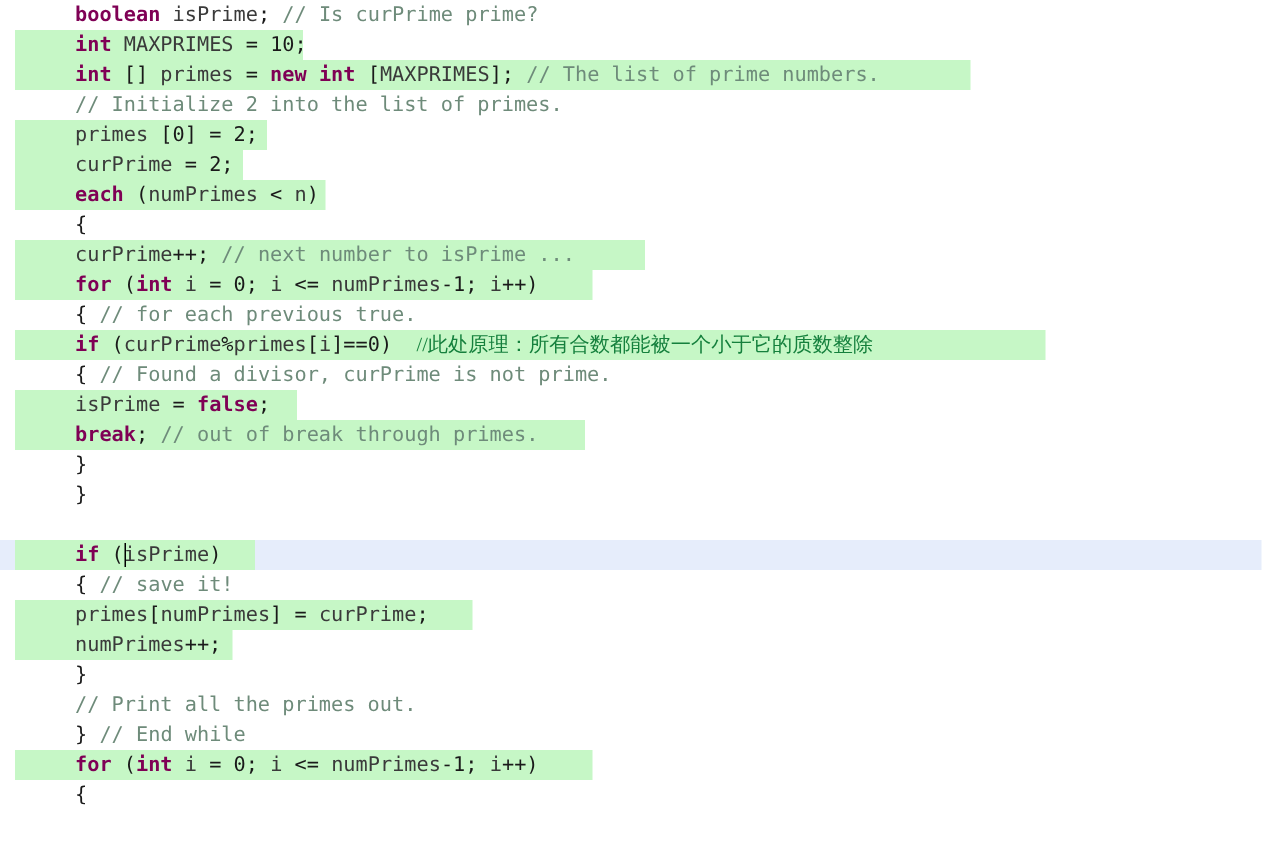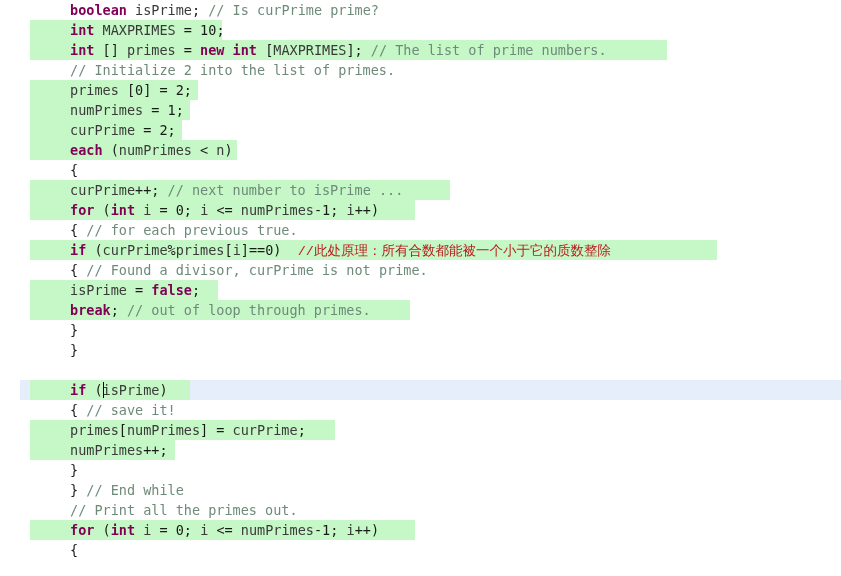--- a/index.html
+++ b/index.html
@@ -23,21 +23,20 @@
 
   .line {
     position: relative;
     height: 20px;
     line-height: 20px;
     font-size: 13.5px;
     white-space: pre;
     padding-left: 50px;
     box-sizing: border-box;
     color: #1a1a1a;
-    margin-left: 20px;
   }
 
   
   .line.current::before {
     content: "";
     position: absolute;
     left: 0;
     top: 0;
     right: 0;
     bottom: 0;
@@ -60,21 +59,21 @@
     bottom: 0;
     width: var(--selw, 0px);
     background: #c6f7c6;
     z-index: 0;
   }
 
   
   .kw   { color: #7f0055; font-weight: bold; }
   .num  { color: #1a1a1a; font-weight: normal; }
   .cmt  { color: #6e8b7a; }
-  .cmt-cjk { color: #b91c1c; font-family: Liberation Mono, monospace; }
+  .cmt-cjk { color: #15803d; font-family: Liberation Serif, serif; }
   .id   { color: #3a3a3a; }
   .pun  { color: #1a1a1a; }
 
   
   .caret {
     position: absolute;
     width: 1px;
     background: #000000;
     top: 2px;
     height: 16px;
@@ -84,37 +83,36 @@
 </head>
 <body>
 
 <div id="editor">
   <div id="code-lines">
       <div class="line"><span class="code"><span class="kw">boolean</span><span class="pun"> </span><span class="id">isPrime</span><span class="pun">;</span><span class="pun"> </span><span class="cmt">// Is curPrime prime?</span></span></div>
       <div class="line sel" style="--selw: 192px;"><span class="code"><span class="kw">int</span><span class="pun"> </span><span class="id">MAXPRIMES</span><span class="pun"> </span><span class="pun">=</span><span class="pun"> </span><span class="num">10</span><span class="pun">;</span></span></div>
       <div class="line sel" style="--selw: 637px;"><span class="code"><span class="kw">int</span><span class="pun"> [] </span><span class="id">primes</span><span class="pun"> = </span><span class="kw">new</span><span class="pun"> </span><span class="kw">int</span><span class="pun"> [</span><span class="id">MAXPRIMES</span><span class="pun">];</span><span class="pun"> </span><span class="cmt">// The list of prime numbers.</span></span></div>
       <div class="line"><span class="code"><span class="cmt">// Initialize 2 into the list of primes.</span></span></div>
       <div class="line sel" style="--selw: 168px;"><span class="code"><span class="id">primes</span><span class="pun"> [</span><span class="num">0</span><span class="pun">] = </span><span class="num">2</span><span class="pun">;</span></span></div>
-      <div class="line sel" style="--selw: 160px;"><span class="code"><span class="id">numPrimes</span><span class="pun"> = </span><span class="num">1</span><span class="pun">;</span></span></div>
       <div class="line sel" style="--selw: 152px;"><span class="code"><span class="id">curPrime</span><span class="pun"> = </span><span class="num">2</span><span class="pun">;</span></span></div>
       <div class="line sel" style="--selw: 207px;"><span class="code"><span class="kw">each</span><span class="pun"> (</span><span class="id">numPrimes</span><span class="pun"> &lt; </span><span class="id">n</span><span class="pun">)</span></span></div>
       <div class="line"><span class="code"><span class="pun">{</span></span></div>
       <div class="line sel" style="--selw: 420px;"><span class="code"><span class="id">curPrime</span><span class="pun">++;</span><span class="pun"> </span><span class="cmt">// next number to isPrime ...</span></span></div>
       <div class="line sel" style="--selw: 385px;"><span class="code"><span class="kw">for</span><span class="pun"> (</span><span class="kw">int</span><span class="pun"> </span><span class="id">i</span><span class="pun"> = </span><span class="num">0</span><span class="pun">; </span><span class="id">i</span><span class="pun"> &lt;= </span><span class="id">numPrimes</span><span class="pun">-</span><span class="num">1</span><span class="pun">; </span><span class="id">i</span><span class="pun">++)</span></span></div>
       <div class="line"><span class="code"><span class="pun">{</span><span class="pun"> </span><span class="cmt">// for each previous true.</span></span></div>
       <div class="line sel" style="--selw: 687px;"><span class="code"><span class="kw">if</span><span class="pun"> (</span><span class="id">curPrime</span><span class="pun">%</span><span class="id">primes</span><span class="pun">[</span><span class="id">i</span><span class="pun">]==</span><span class="num">0</span><span class="pun">)</span><span class="pun">  </span><span class="cmt-cjk">//此处原理：所有合数都能被一个小于它的质数整除</span></span></div>
       <div class="line"><span class="code"><span class="pun">{</span><span class="pun"> </span><span class="cmt">// Found a divisor, curPrime is not prime.</span></span></div>
       <div class="line sel" style="--selw: 188px;"><span class="code"><span class="id">isPrime</span><span class="pun"> = </span><span class="kw">false</span><span class="pun">;</span></span></div>
-      <div class="line sel" style="--selw: 380px;"><span class="code"><span class="kw">break</span><span class="pun">;</span><span class="pun"> </span><span class="cmt">// out of loop through primes.</span></span></div>
+      <div class="line sel" style="--selw: 380px;"><span class="code"><span class="kw">break</span><span class="pun">;</span><span class="pun"> </span><span class="cmt">// out of break through primes.</span></span></div>
       <div class="line"><span class="code"><span class="pun">}</span></span></div>
       <div class="line"><span class="code"><span class="pun">}</span></span></div>
       <div class="line"><span class="code"></span></div>
       <div class="line sel current" style="--selw: 160px;"><span class="code"><span class="kw">if</span><span class="pun"> (</span><span class="id">isPrime</span><span class="pun">)</span></span><span class="caret" style="left: 83px;"></span></div>
       <div class="line"><span class="code"><span class="pun">{</span><span class="pun"> </span><span class="cmt">// save it!</span></span></div>
       <div class="line sel" style="--selw: 305px;"><span class="code"><span class="id">primes</span><span class="pun">[</span><span class="id">numPrimes</span><span class="pun">] = </span><span class="id">curPrime</span><span class="pun">;</span></span></div>
       <div class="line sel" style="--selw: 145px;"><span class="code"><span class="id">numPrimes</span><span class="pun">++;</span></span></div>
       <div class="line"><span class="code"><span class="pun">}</span></span></div>
+      <div class="line"><span class="code"><span class="cmt">// Print all the primes out.</span></span></div>
       <div class="line"><span class="code"><span class="pun">}</span><span class="pun"> </span><span class="cmt">// End while</span></span></div>
-      <div class="line"><span class="code"><span class="cmt">// Print all the primes out.</span></span></div>
       <div class="line sel" style="--selw: 385px;"><span class="code"><span class="kw">for</span><span class="pun"> (</span><span class="kw">int</span><span class="pun"> </span><span class="id">i</span><span class="pun"> = </span><span class="num">0</span><span class="pun">; </span><span class="id">i</span><span class="pun"> &lt;= </span><span class="id">numPrimes</span><span class="pun">-</span><span class="num">1</span><span class="pun">; </span><span class="id">i</span><span class="pun">++)</span></span></div>
       <div class="line"><span class="code"><span class="pun">{</span></span></div>
     </div>
 </div>
 
 </body></html>

